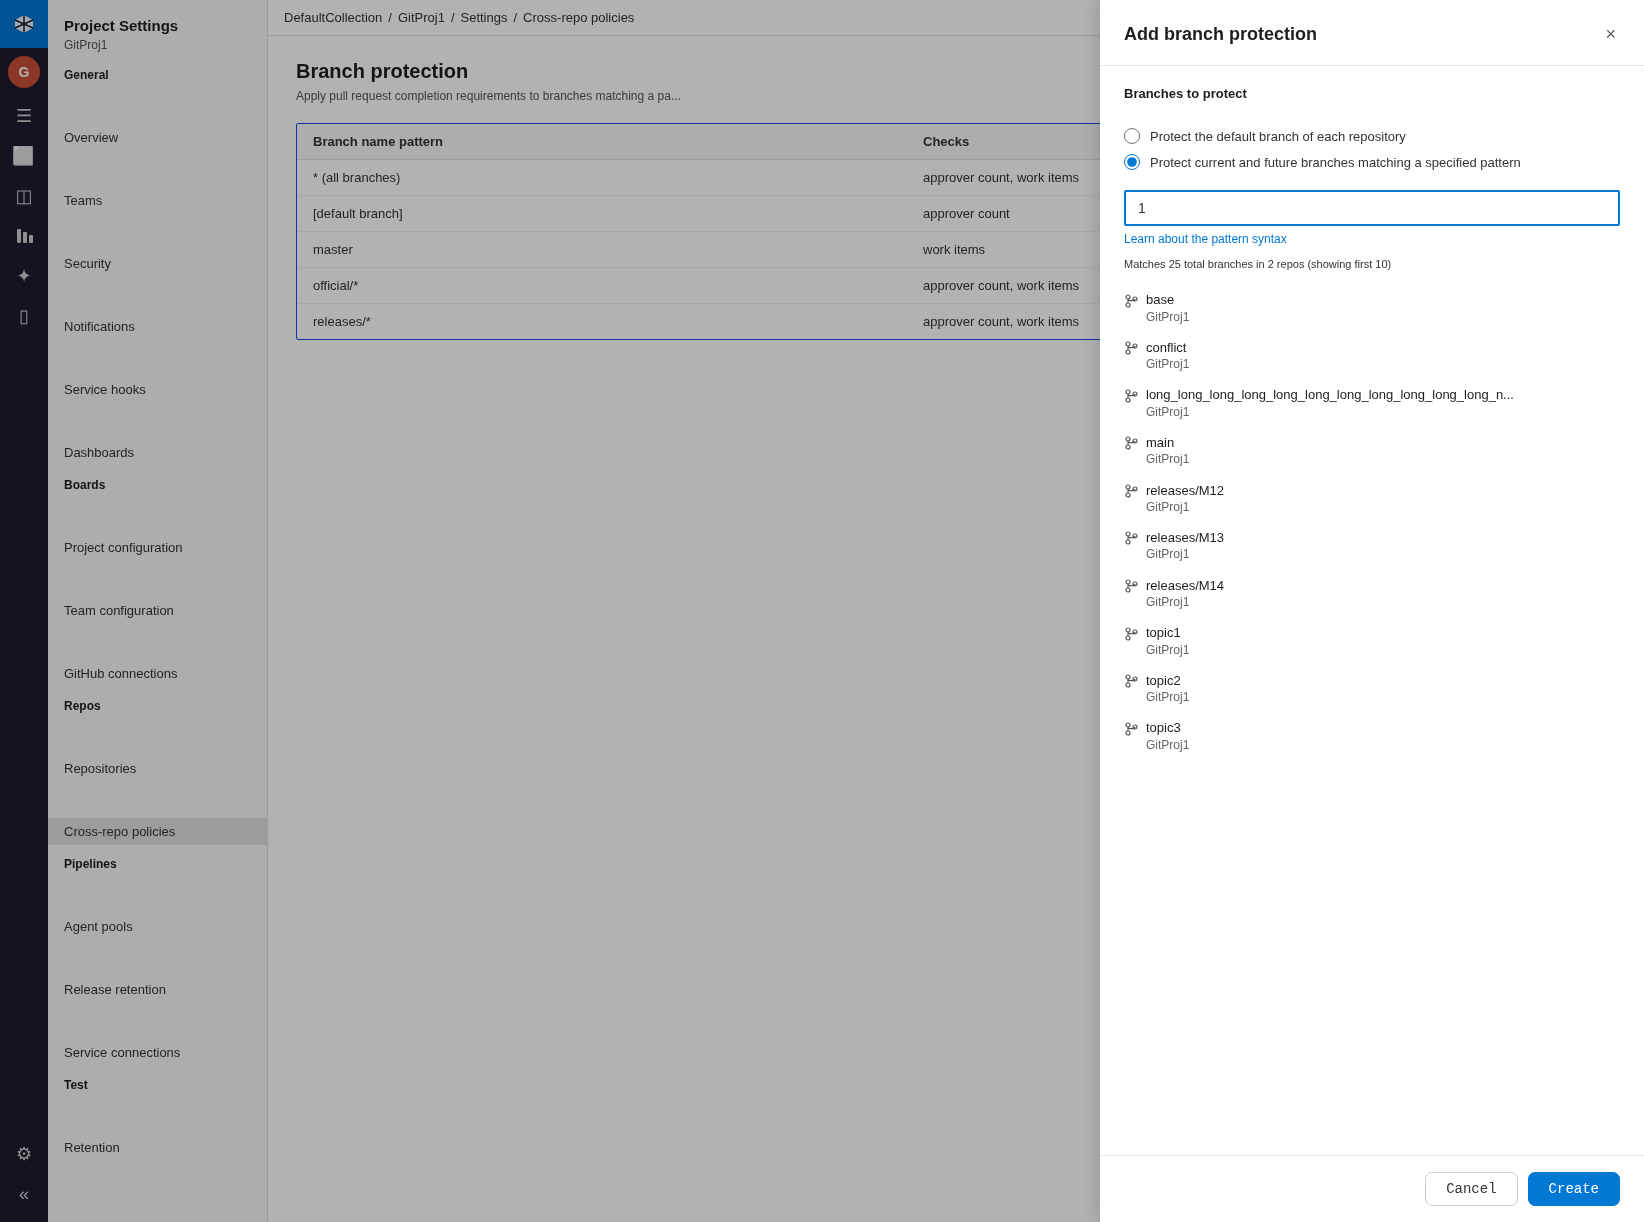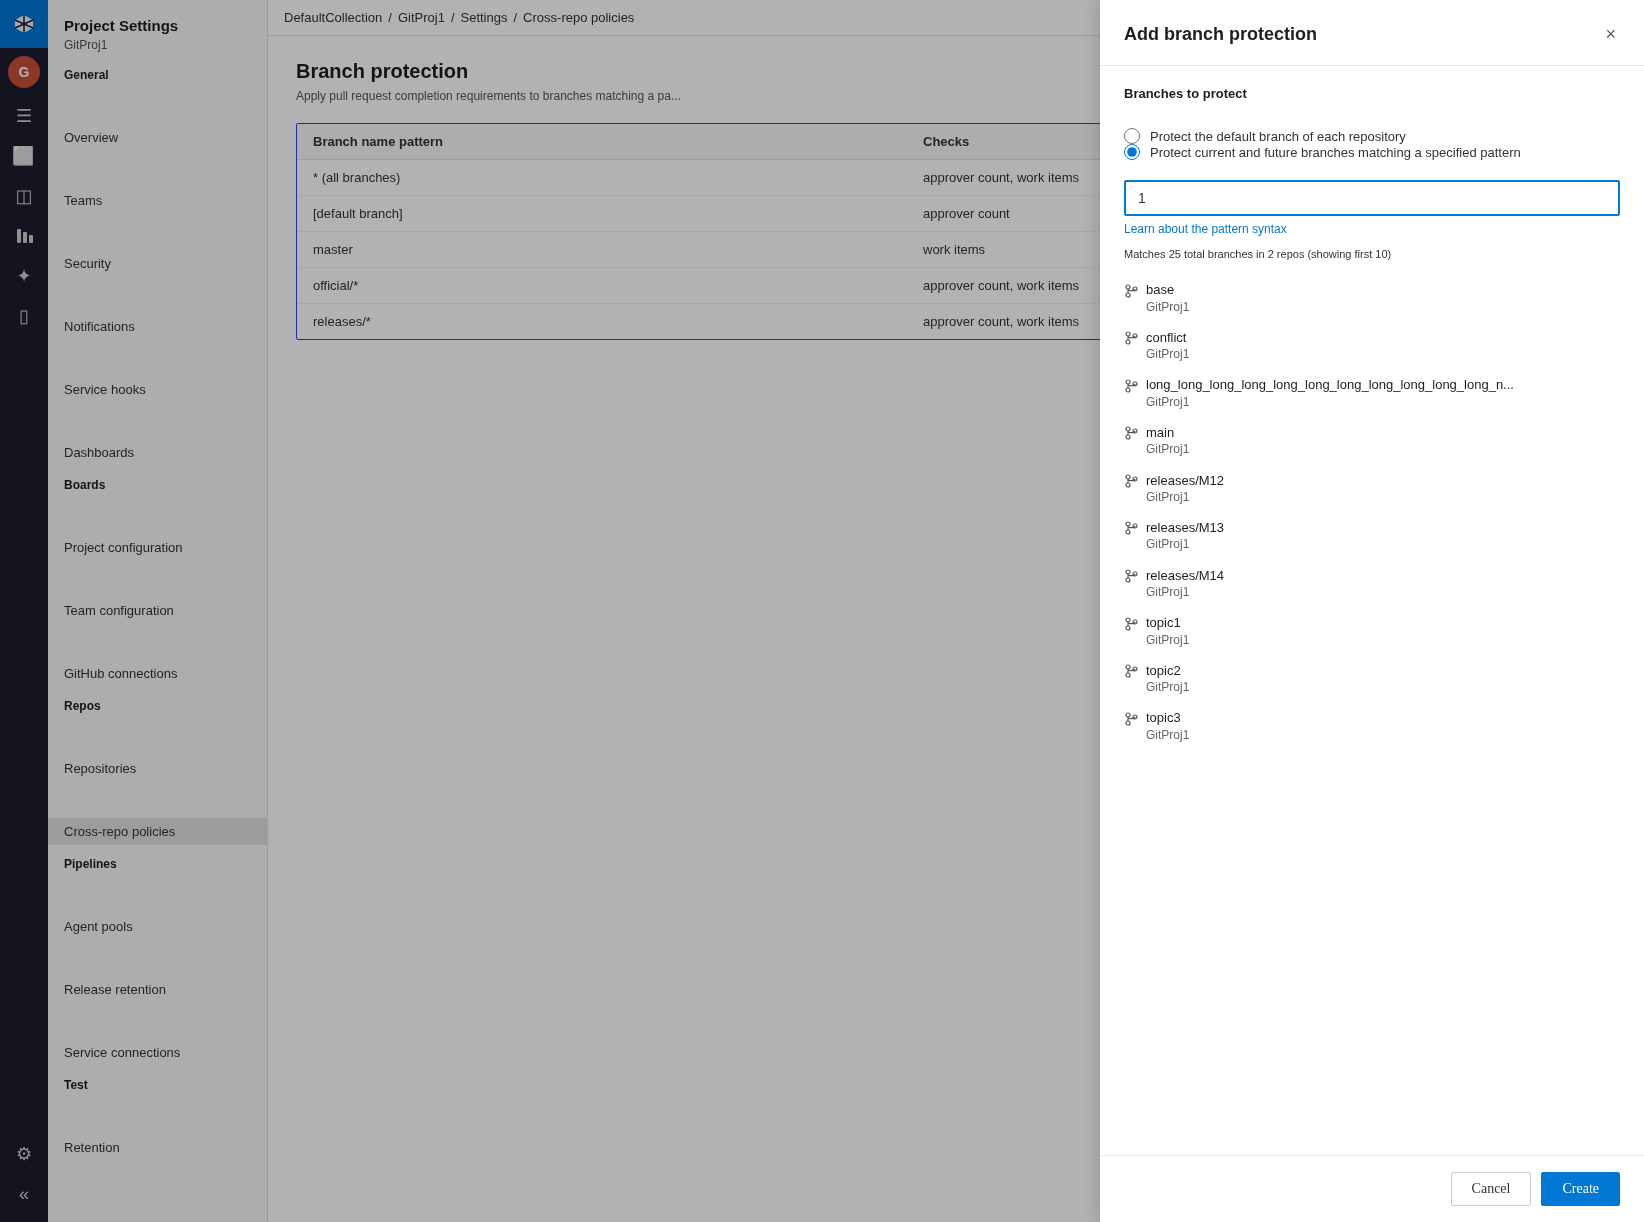--- a/index.html
+++ b/index.html
@@ -225,21 +225,21 @@
     }
     .section-label {
       font-size: 13px;
       font-weight: 600;
       color: #1e1e1e;
       margin-bottom: 12px;
     }
     .radio-group {
       display: flex;
       flex-direction: column;
-      gap: 0;
+      gap: 10px;
       margin-bottom: 20px;
       margin-top: 27px;
     }
     .radio-option {
       display: flex;
       align-items: center;
       gap: 10px;
       font-size: 13px;
       color: #333;
       cursor: pointer;
@@ -310,25 +310,25 @@
 
     .modal-footer {
       padding: 16px 24px;
       border-top: 1px solid #e8e8e8;
       display: flex;
       justify-content: flex-end;
       gap: 10px;
     }
     .btn {
       padding: 8px 20px;
-      border-radius: 2px;
+      border-radius: 7px;
       font-size: 14px;
       cursor: pointer;
       border: 1px solid transparent;
-      font-family: Liberation Serif, serif;
+      font-family: Liberation Mono, monospace;
     }
     .btn-secondary {
       background: #fff;
       border-color: #ccc;
       color: #333;
     }
     .btn-primary {
       background: #0078d4;
       color: #fff;
       border-color: #0078d4;

